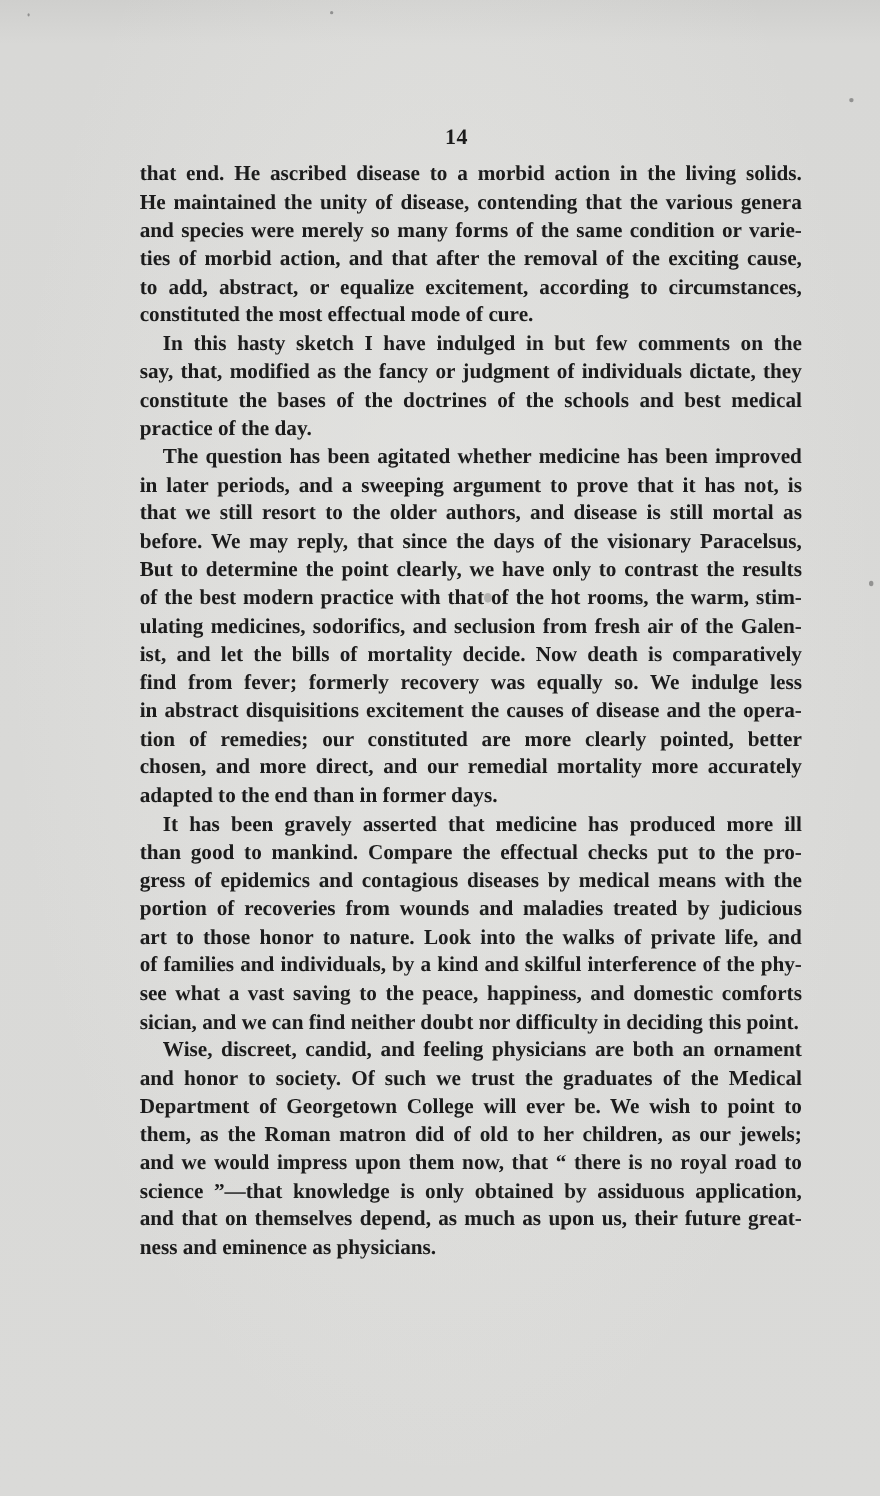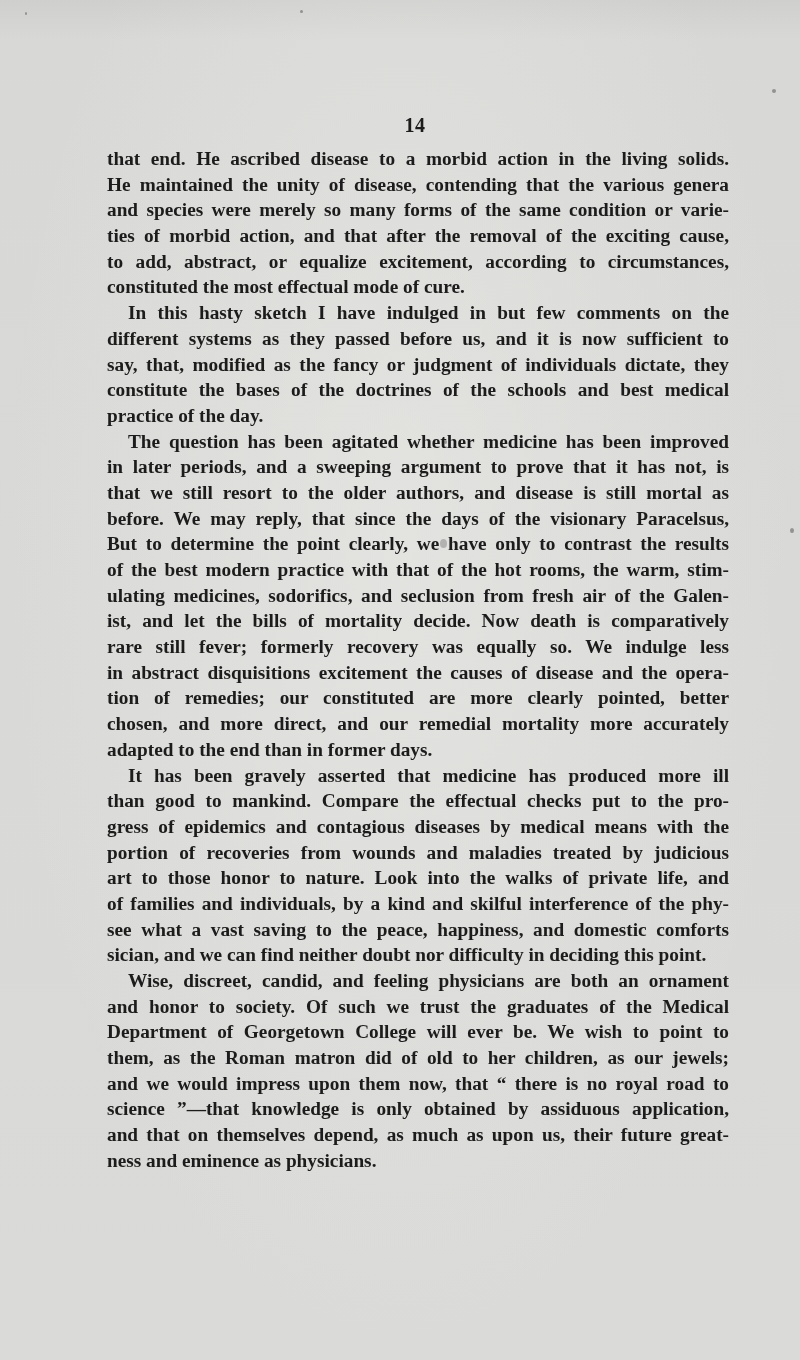--- a/index.html
+++ b/index.html
@@ -19,21 +19,21 @@
     text-align: center; font-size: 20px; font-weight: bold;
     letter-spacing: 0.5px;
   }
   .text-column {
     position: absolute; top: 146px; left: 107px; width: 622px;
     font-size: 19.3px; line-height: 25.7px; font-weight: bold;
     text-align: justify;
   }
   .line {
     display: block; white-space: nowrap; height: 25.7px;
-    text-align: justify; text-align-last: justify;
+    text-align: justify; text-align-last: justify; margin-left: 20px;
   }
   .line.last { text-align-last: left; }
   .line.indent { padding-left: 21px; }
   .speck { position: absolute; border-radius: 50%; background: #5a5a5a; opacity: 0.55; }
 </style>
 </head>
 <body>
 
 <div class="page">
   <div class="page-number">14</div>
@@ -41,35 +41,34 @@
       <div>
         <span class="line">that end.  He ascribed disease to a morbid action in the living solids.</span>
         <span class="line">He maintained the unity of disease, contending that the various genera</span>
         <span class="line">and species were merely so many forms of the same condition or varie-</span>
         <span class="line">ties of morbid action, and that after the removal of the exciting cause,</span>
         <span class="line">to add, abstract, or equalize excitement, according to circumstances,</span>
         <span class="line last">constituted the most effectual mode of cure.</span>
       </div>
       <div>
         <span class="line indent">In this hasty sketch I have indulged in but few comments on the</span>
-        <span class="line">different systems as they passed before us, and it is now sufficient to</span>
         <span class="line">say, that, modified as the fancy or judgment of individuals dictate, they</span>
         <span class="line">constitute the bases of the doctrines of the schools and best medical</span>
         <span class="line last">practice of the day.</span>
       </div>
       <div>
         <span class="line indent">The question has been agitated whether medicine has been improved</span>
         <span class="line">in later periods, and a sweeping argument to prove that it has not, is</span>
         <span class="line">that we still resort to the older authors, and disease is still mortal as</span>
         <span class="line">before.  We may reply, that since the days of the visionary Paracelsus,</span>
         <span class="line">But to determine the point clearly, we have only to contrast the results</span>
         <span class="line">of the best modern practice with that of the hot rooms, the warm, stim-</span>
         <span class="line">ulating medicines, sodorifics, and seclusion from fresh air of the Galen-</span>
         <span class="line">ist, and let the bills of mortality decide.  Now death is comparatively</span>
-        <span class="line">rare still fever; formerly recovery was equally so.  We indulge less</span>
+        <span class="line">find from fever; formerly recovery was equally so.  We indulge less</span>
         <span class="line">in abstract disquisitions excitement the causes of disease and the opera-</span>
         <span class="line">tion of remedies; our constituted are more clearly pointed, better</span>
         <span class="line">chosen, and more direct, and our remedial mortality more accurately</span>
         <span class="line last">adapted to the end than in former days.</span>
       </div>
       <div>
         <span class="line indent">It has been gravely asserted that medicine has produced more ill</span>
         <span class="line">than good to mankind.  Compare the effectual checks put to the pro-</span>
         <span class="line">gress of epidemics and contagious diseases by medical means with the</span>
         <span class="line">portion of recoveries from wounds and maladies treated by judicious</span>

